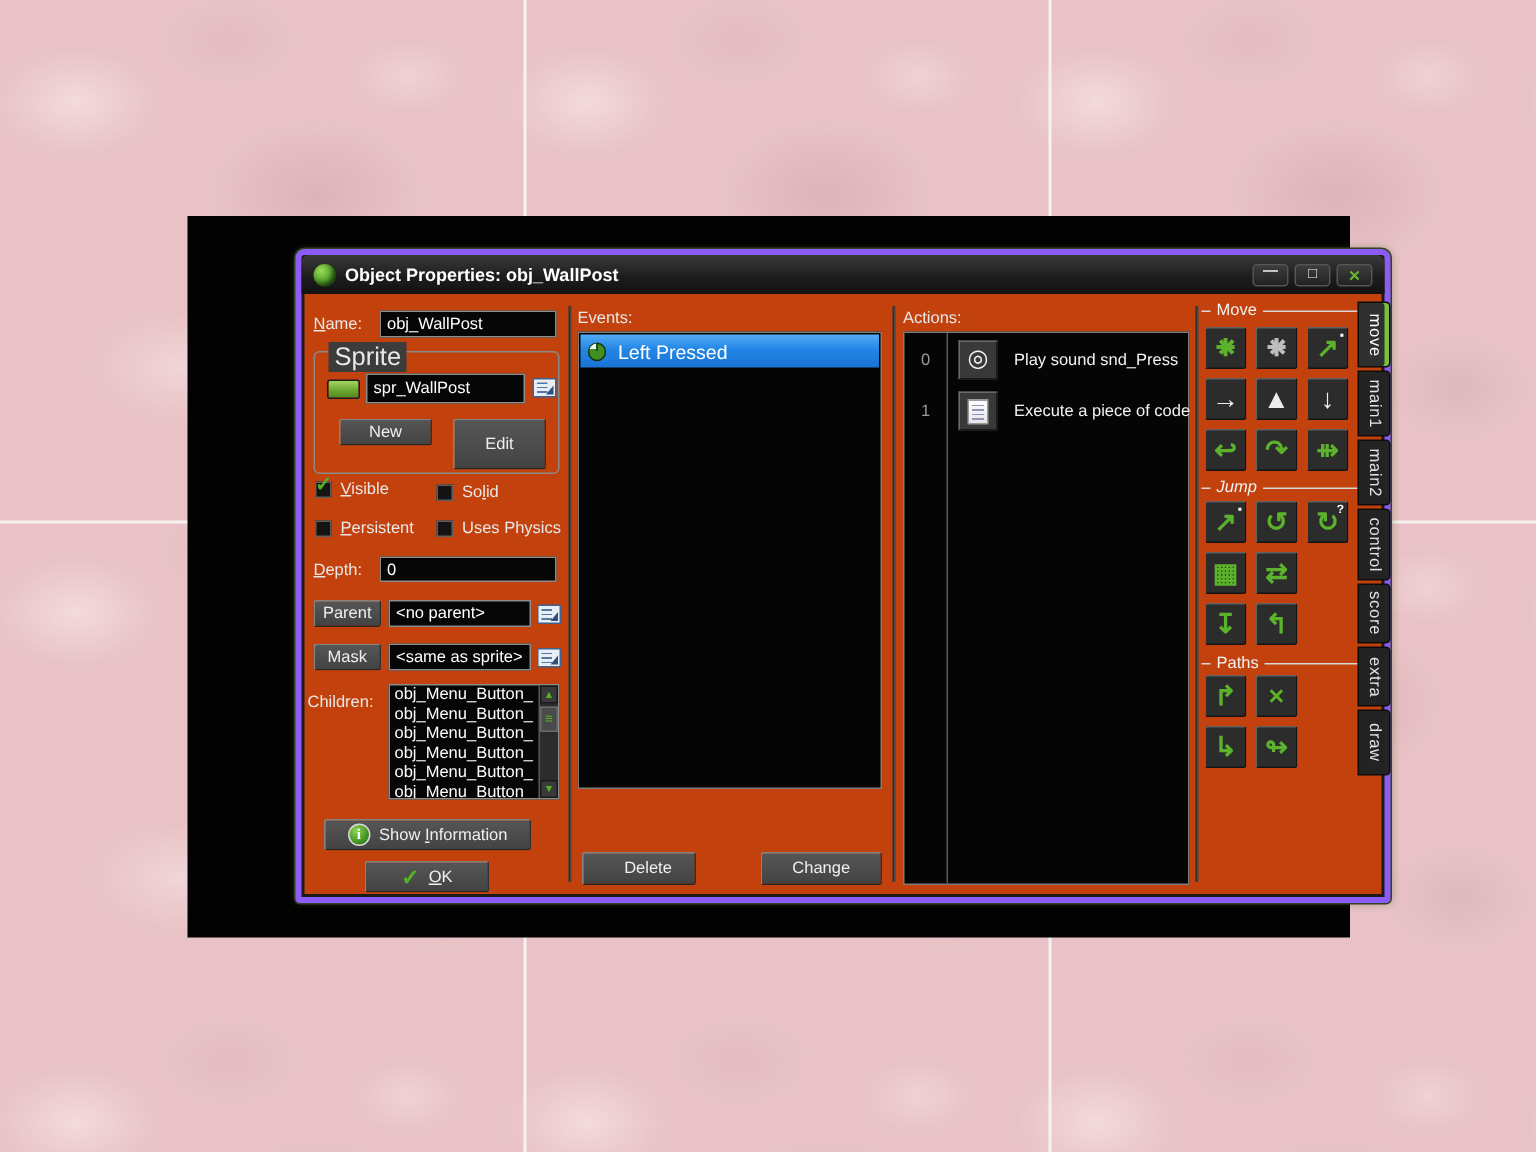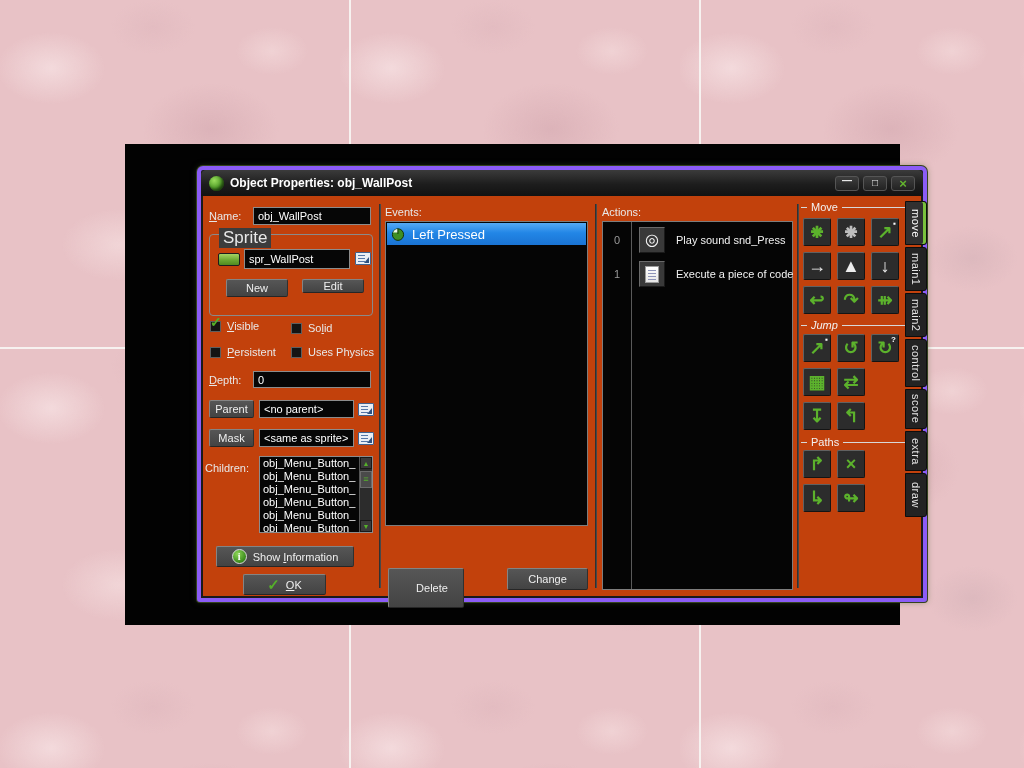--- a/index.html
+++ b/index.html
@@ -175,21 +175,21 @@
         <div class="groupbox" style="left:6px;top:38px;width:164px;height:82px;">
           <span class="legend">Sprite</span>
           <span class="sprite-thumb" style="left:8px;top:18px;"></span>
           <div class="field" style="left:34px;top:14px;width:106px;height:20px;">
               <span>spr_WallPost</span>
             </div>
           <span class="menu-icon" style="left:145px;top:17px;"></span>
           <div class="btn" style="left:16px;top:44px;width:62px;height:18px;">
               <i>New</i>
             </div>
-          <div class="btn" style="left:92px;top:44px;width:62px;height:14px;">
+          <div class="btn" style="left:92px;top:44px;width:62px;height:34px;">
               <i>Edit</i>
             </div>
         </div>
 
         <div class="cb" style="left:7px;top:124px;">
           <span class="box">
               <span class="chk">✓</span>
             </span>
           <span class="cb-lab"><i class="k">V</i><i>isible</i></span>
         </div>
@@ -255,21 +255,21 @@
         <div class="list" style="left:182px;top:25px;width:203px;height:305px;">
           <div class="event-row">
             <svg width="14" height="13" viewBox="0 0 14 13">
               <ellipse cx="7" cy="6.6" rx="5.6" ry="5.8" fill="#3f8f23" stroke="#123307"></ellipse>
               <path d="M2 4.6 A5.6 5.8 0 0 1 6.6 1 L6.6 4.6 Z" fill="#eef7ea"></path>
               <rect x="6.5" y="0.8" width="0.9" height="5.2" fill="#123307"></rect>
             </svg>
             <span class="e-lab">Left Pressed</span>
           </div>
         </div>
-        <div class="btn" style="left:185px;top:372px;width:76px;height:40px;padding-left:12px;">
+        <div class="btn" style="left:185px;top:372px;width:76px;height:22px;padding-left:12px;">
             <i>Delete</i>
           </div>
         <div class="btn" style="left:304px;top:372px;width:81px;height:22px;">
             <i>Change</i>
           </div>
 
         <span class="lbl" style="left:399px;top:10px;">Actions:</span>
         <div class="list" style="left:399px;top:25px;width:191px;height:369px;">
           <div class="a-divider"></div>
           <span class="a-num" style="top:12px;">0</span>

